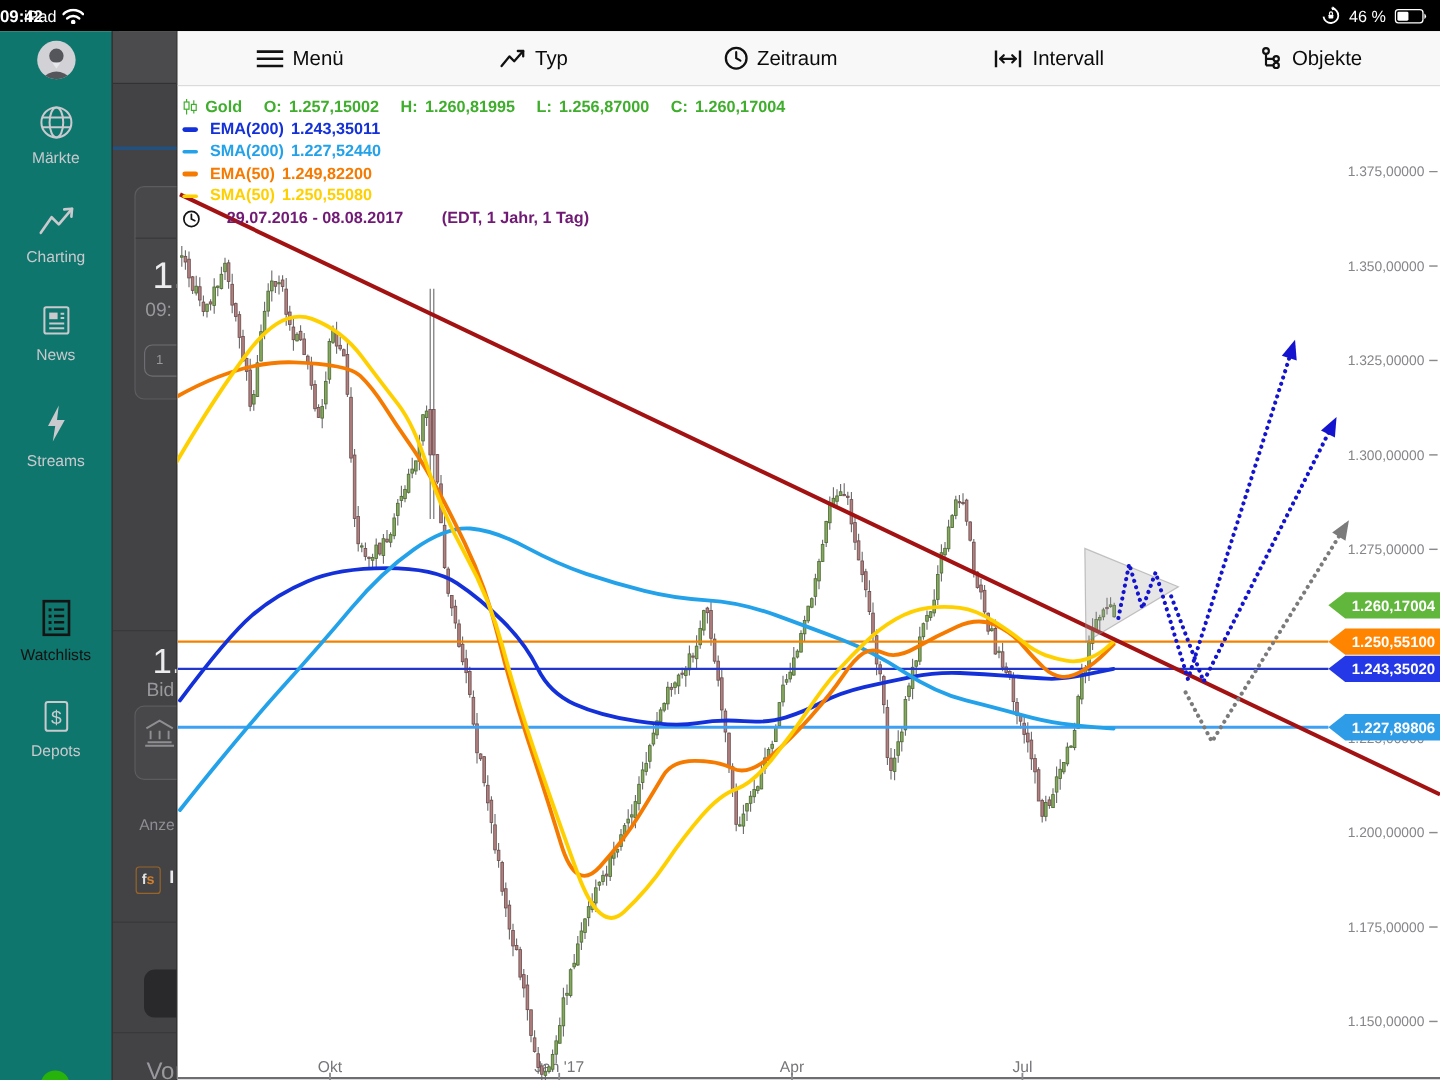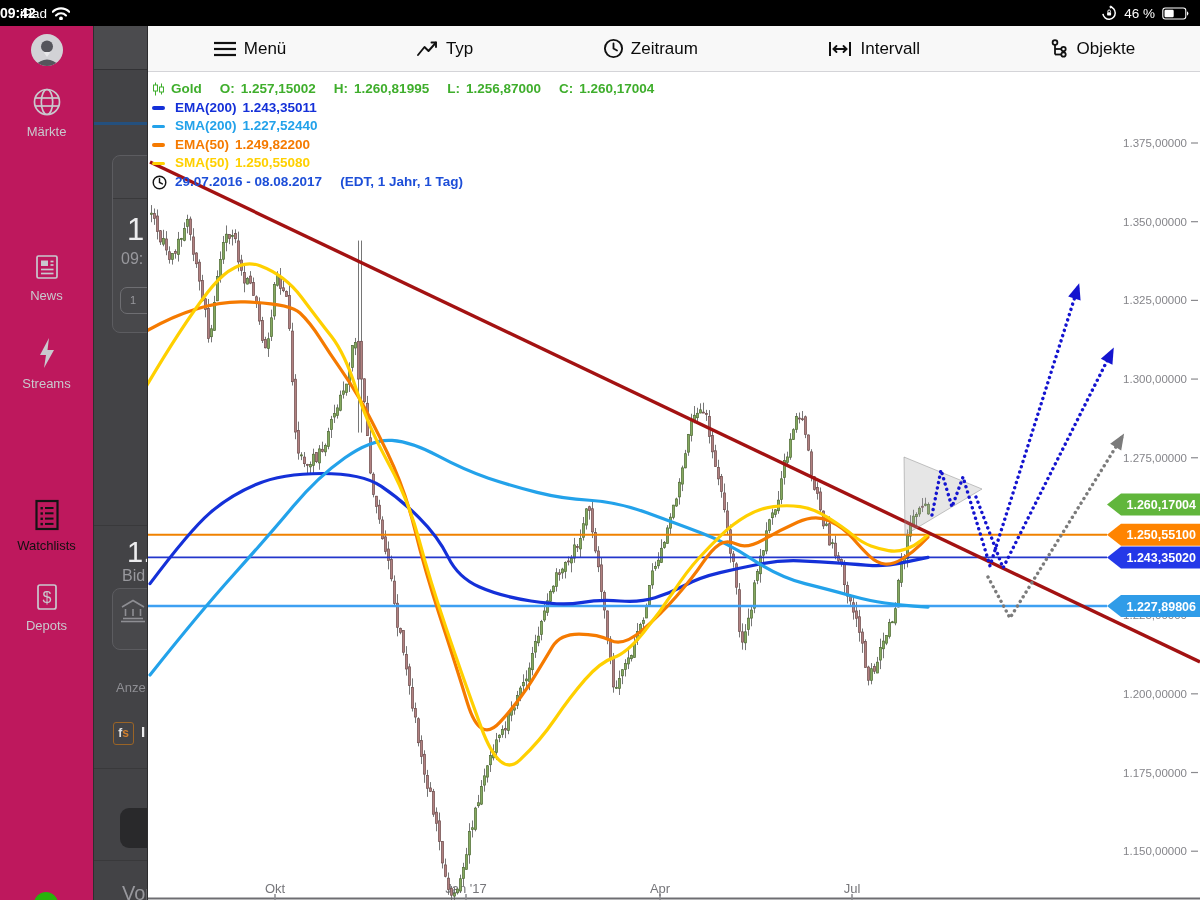--- a/index.html
+++ b/index.html
@@ -6,21 +6,21 @@
     font-family:"Liberation Sans", sans-serif; position:relative;}
   *{box-sizing:border-box;}
   .abs{position:absolute;}
   
   .statusbar{left:0;top:0;width:1200px;height:26px;background:#000;color:#fff;
     display:flex;align-items:center;font-size:13.5px;}
   .sb-left{position:absolute;left:20px;display:flex;align-items:center;gap:5px;}
   .sb-center{position:absolute;left:0;width:100%;text-align:left;font-weight:700;font-size:14px;}
   .sb-right{position:absolute;right:10px;display:flex;align-items:center;gap:7px;}
   
-  .sidebar{left:0;top:26px;width:99px;height:874px;background:#be185d;}
+  .sidebar{left:0;top:26px;width:99px;height:874px;background:#0f766e;}
   .sb-item{position:absolute;width:93px;text-align:center;color:#c9c9ce;font-size:13px;cursor:pointer;}
   .sb-item .lbl{display:block;margin-top:3px;}
   .sb-item.active{color:#111;}
   .greendot{left:34px;top:866px;width:24px;height:24px;border-radius:50%;background:#27b30b;}
   
   .sidepanel{left:93px;top:26px;width:55px;height:874px;background:#434346;overflow:hidden;
     border-left:1px solid #2e2e30;border-right:1px solid #2c2c2e;color:#98989d;}
   .sp-top{position:absolute;left:0;top:0;width:55px;height:44px;background:#4b4b4e;border-bottom:1px solid #323235;}
   .sp-navline{position:absolute;left:0;top:96px;width:55px;height:3px;background:#24507e;}
   .sp-divider{position:absolute;left:0;width:55px;height:1px;background:#39393b;}
@@ -39,21 +39,21 @@
   .toolbar{left:148px;top:26px;width:1052px;height:46px;background:#f8f8f8;
     border-bottom:1px solid #d4d4d8;display:flex;align-items:center;justify-content:space-around;}
   .tb-item{display:flex;align-items:center;gap:7px;font-size:17px;color:#0b0b0b;cursor:pointer;}
   
   .chartarea{left:148px;top:72px;width:1052px;height:828px;background:#fff;}
   .chart-svg{position:absolute;left:148px;top:72px;}
   .legend{left:152px;top:80px;font-size:13.5px;font-weight:700;line-height:18.5px;}
   .lg-row{display:flex;align-items:center;gap:6px;white-space:nowrap;height:18.5px;}
   .swatch{display:inline-block;width:13px;height:3.5px;border-radius:2px;margin-right:4px;}
   .lg-gap{display:inline-block;width:6px;}
-  .period-row{color:#1d4ed8;font-weight:700;display:flex;align-items:center;gap:8px;height:19px;}
+  .period-row{color:#701a75;font-weight:700;display:flex;align-items:center;gap:22px;height:19px;}
   .period-detail{margin-left:10px;}
 </style>
 </head>
 <body>
 
 <div class="abs statusbar">
   <div class="sb-left">
     <span>iPad</span>
     <svg width="18" height="13" viewBox="-9 -12 18 13">
       <path d="M -8.2 -7.2 A 11.5 11.5 0 0 1 8.2 -7.2" fill="none" stroke="#fff" stroke-width="2.1" stroke-linecap="round"></path>
@@ -100,20 +100,27 @@
       <g fill="none" stroke="#c9c9ce" stroke-width="1.7">
         <circle cx="16" cy="16" r="12.5"></circle>
         <ellipse cx="16" cy="16" rx="5.7" ry="12.5"></ellipse>
         <line x1="4" y1="12" x2="28" y2="12"></line>
         <line x1="4" y1="20" x2="28" y2="20"></line>
       </g>
     </svg>
     <span class="lbl">Märkte</span>
   </div>
 
+  <div class="sb-item" style="top:144px;">
+    <svg width="34" height="30" viewBox="0 0 34 30">
+      <polyline points="4,24 13,11 19,17 30,4" fill="none" stroke="#c9c9ce" stroke-width="2.2" stroke-linecap="round" stroke-linejoin="round"></polyline>
+      <polyline points="23.5,4.5 30,4 29.5,10.5" fill="none" stroke="#c9c9ce" stroke-width="2.2" stroke-linecap="round" stroke-linejoin="round"></polyline>
+    </svg>
+    <span class="lbl">Charting</span>
+  </div>
 
   <div class="sb-item" style="top:226px;">
     <svg width="30" height="30" viewBox="0 0 30 30">
       <g stroke="#c9c9ce" fill="none" stroke-width="1.7">
         <rect x="5" y="4" width="20" height="22" rx="1.5"></rect>
         <rect x="9" y="8.5" width="7" height="5.5" fill="#c9c9ce" stroke="none"></rect>
         <line x1="18.5" y1="9.5" x2="21.5" y2="9.5"></line>
         <line x1="18.5" y1="13" x2="21.5" y2="13"></line>
         <line x1="9" y1="17.5" x2="21.5" y2="17.5"></line>
         <line x1="9" y1="21.5" x2="21.5" y2="21.5"></line>

